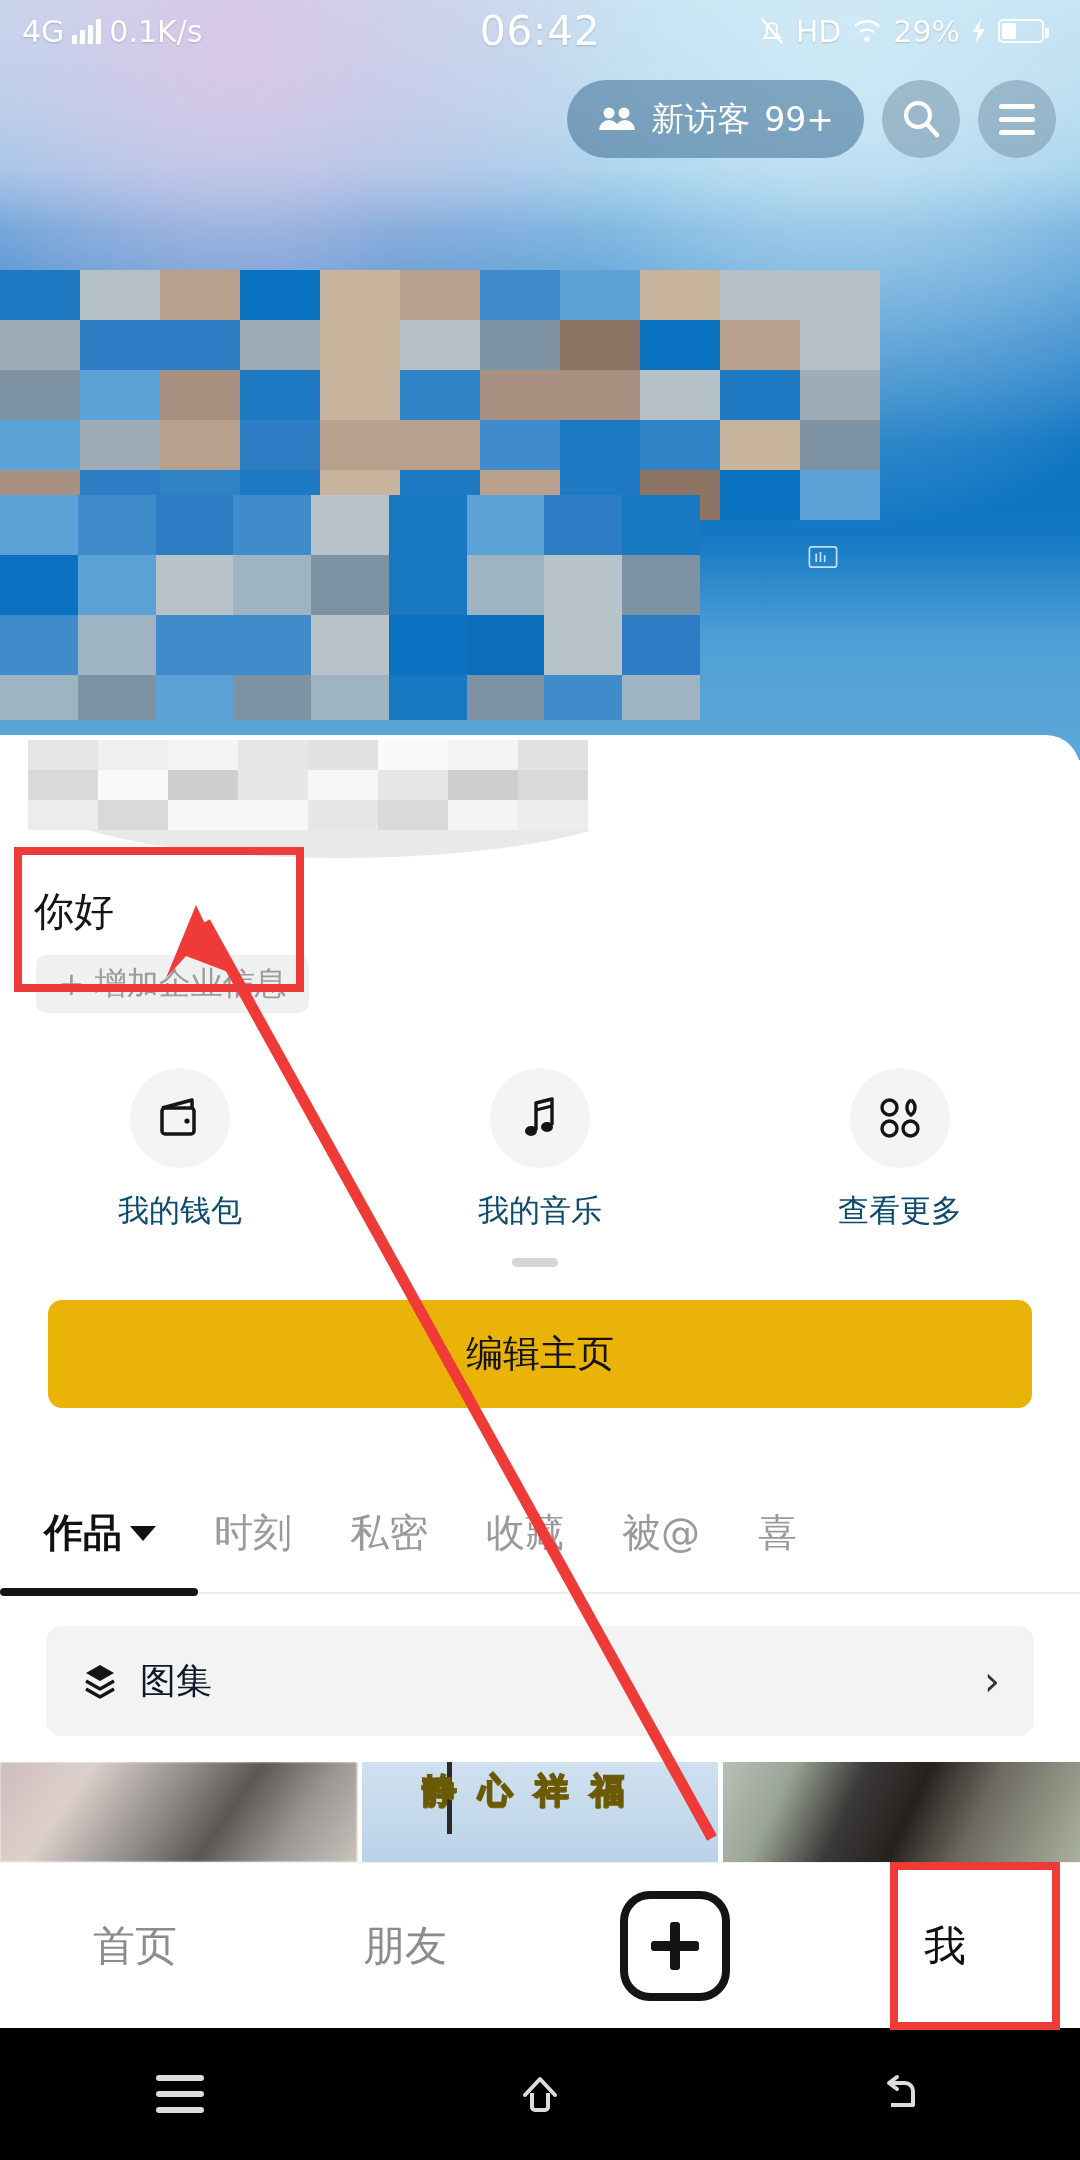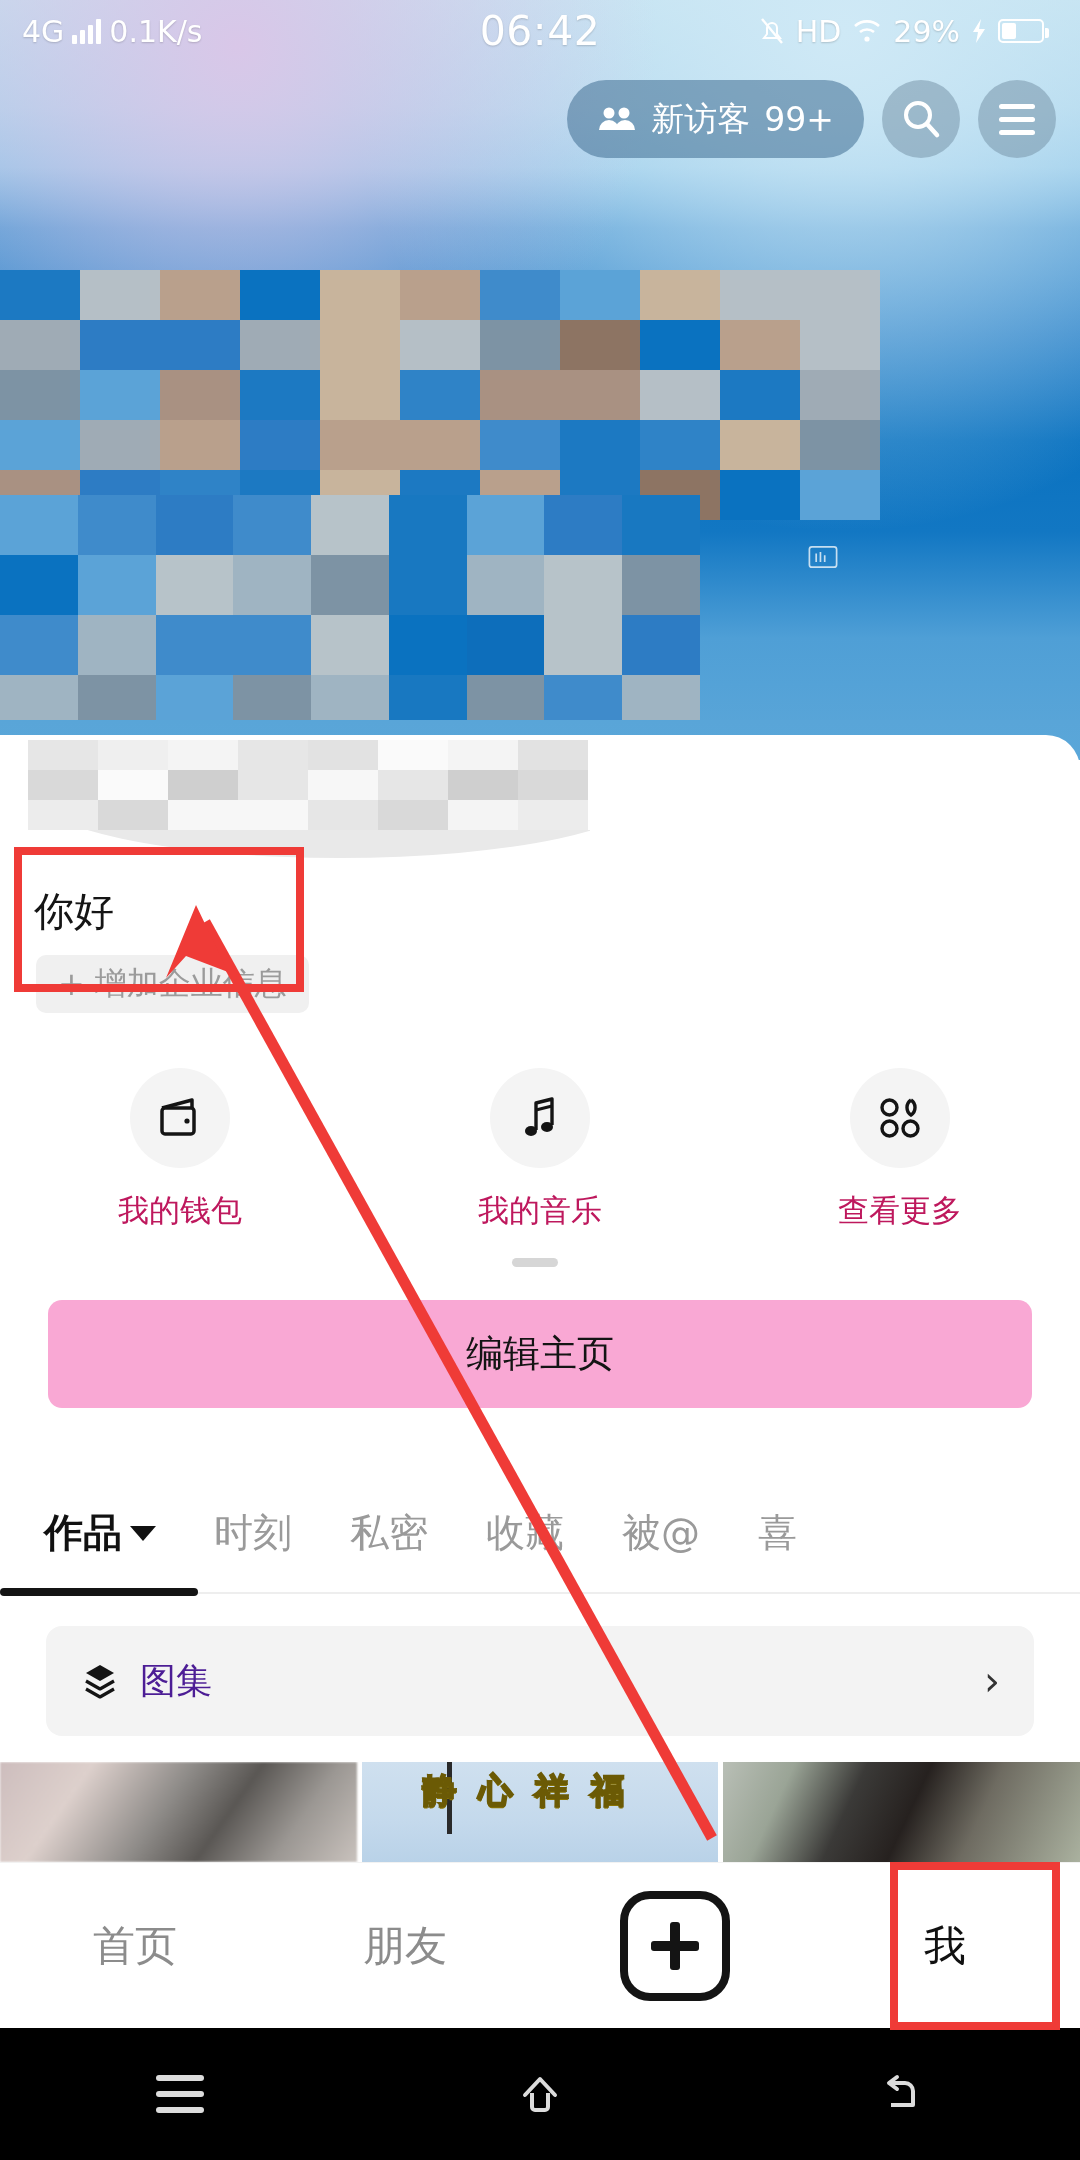--- a/index.html
+++ b/index.html
@@ -83,46 +83,46 @@
   .biz-chip {
     position:absolute; left:36px; top:955px; height:58px; padding:0 22px;
     background:#f0f0f0; border-radius:10px; display:flex; align-items:center; gap:10px;
     color:#9b9b9b; font-size:32px; z-index:12;
   }
 
   
   .quick { position:absolute; left:0; top:1068px; width:1080px; display:flex; z-index:12; }
   .quick-item { flex:1; display:flex; flex-direction:column; align-items:center; }
   .qi-circle { width:100px; height:100px; border-radius:50%; background:#f4f4f4; display:flex; align-items:center; justify-content:center; }
-  .qi-label { margin-top:22px; font-size:31px; color:#be185d; }
+  .qi-label { margin-top:22px; font-size:31px; color:#0c4a6e; }
   .scroll-hint { position:absolute; left:512px; top:1258px; width:46px; height:9px; background:#d6d6d6; border-radius:5px; z-index:12; }
 
   
   .actions { position:absolute; left:0; top:1300px; width:1080px; padding:0 48px; display:flex; gap:26px; z-index:12; }
   .act-btn {
-    flex:1; height:108px; background:#f9a8d4; border-radius:14px;
+    flex:1; height:108px; background:#eab308; border-radius:14px;
     display:flex; align-items:center; justify-content:center;
     font-size:37px; color:#141414;
   }
 
   
   .tabs { position:absolute; left:0; top:1478px; width:1080px; height:110px; display:flex; align-items:center; padding-left:44px; gap:58px; z-index:12; overflow:hidden; }
   .tab { font-size:39px; color:#9a9a9a; white-space:nowrap; display:flex; align-items:center; gap:8px; }
   .tab.active { color:#111; font-weight:bold; }
   .caret { width:0; height:0; border-left:13px solid transparent; border-right:13px solid transparent; border-top:15px solid #111; }
   .tab-underline { position:absolute; left:0; top:1588px; width:198px; height:8px; background:#141414; border-radius:4px; z-index:13; }
   .tab-rule { position:absolute; left:0; top:1592px; width:1080px; height:2px; background:#eee; z-index:11; }
 
   
   .album {
     position:absolute; left:46px; top:1626px; width:988px; height:110px;
     background:#f3f3f3; border-radius:16px; display:flex; align-items:center;
     padding:0 34px; z-index:12;
   }
-  .album-left { display:flex; align-items:center; gap:20px; font-size:36px; color:#4c1d95; }
+  .album-left { display:flex; align-items:center; gap:20px; font-size:36px; color:#0f172a; }
   .chev { margin-left:auto; font-size:40px; color:#333; }
 
   
   .vgrid { position:absolute; left:0; top:1762px; width:1080px; height:100px; display:flex; gap:5px; z-index:12; overflow:hidden; }
   .vcell { flex:1; height:100px; position:relative; overflow:hidden; }
   .v1 { background:linear-gradient(125deg,#cdbdbd 0%,#ddd0cc 22%,#8e8b88 46%,#5a5754 62%,#9b9793 80%,#c9c2bd 100%); filter:blur(1px); }
   .v2 { background:linear-gradient(180deg,#cfe0ef 0%,#c4d9ec 60%,#b9d2e8 100%); }
   .v2 .calli { position:absolute; top:6px; left:42%; transform:translateX(-44%); display:flex; gap:22px; color:#f2d22a; font-size:34px; font-weight:bold; -webkit-text-stroke:2px #6b5a05; text-shadow:0 2px 0 #8a7404; }
   .v2 .pole { position:absolute; left:24%; top:0; width:5px; height:72px; background:#2a2a2a; }
   .v3 { background:linear-gradient(115deg,#b9bfb6 0%,#9aa496 18%,#3b3a38 36%,#26211f 52%,#6e6b61 70%,#aab19f 100%); }

